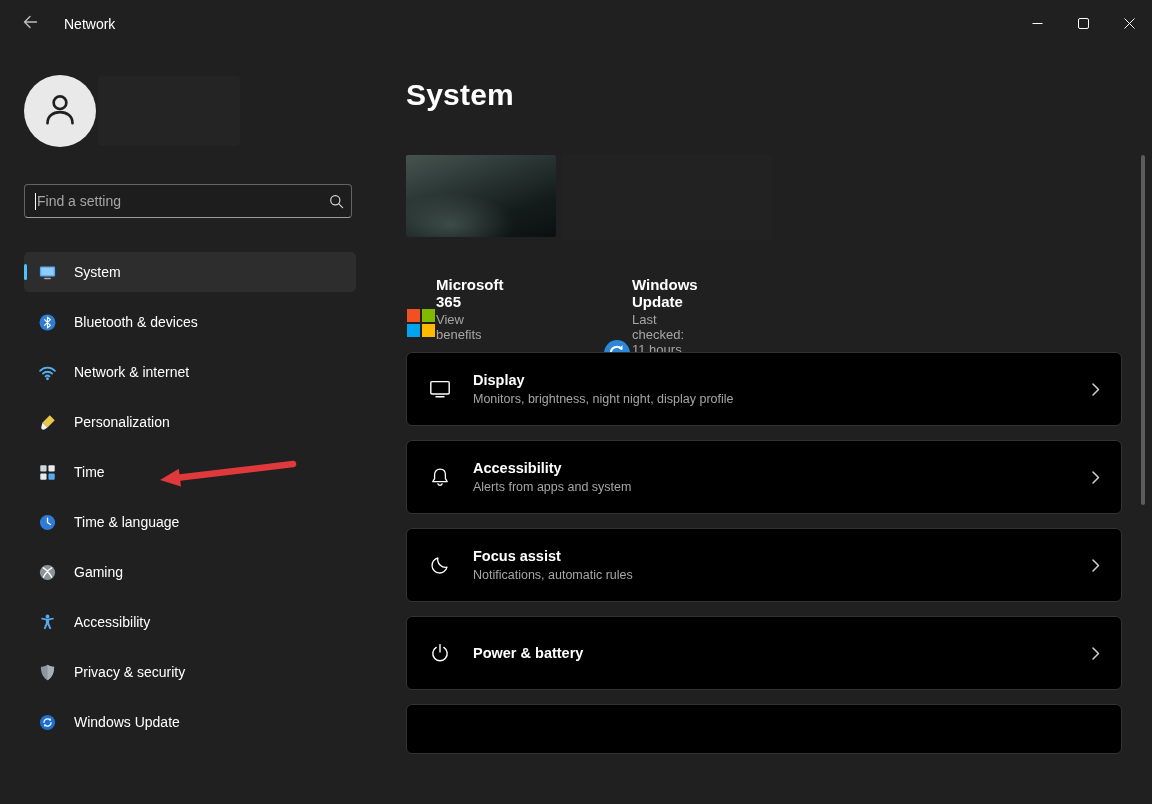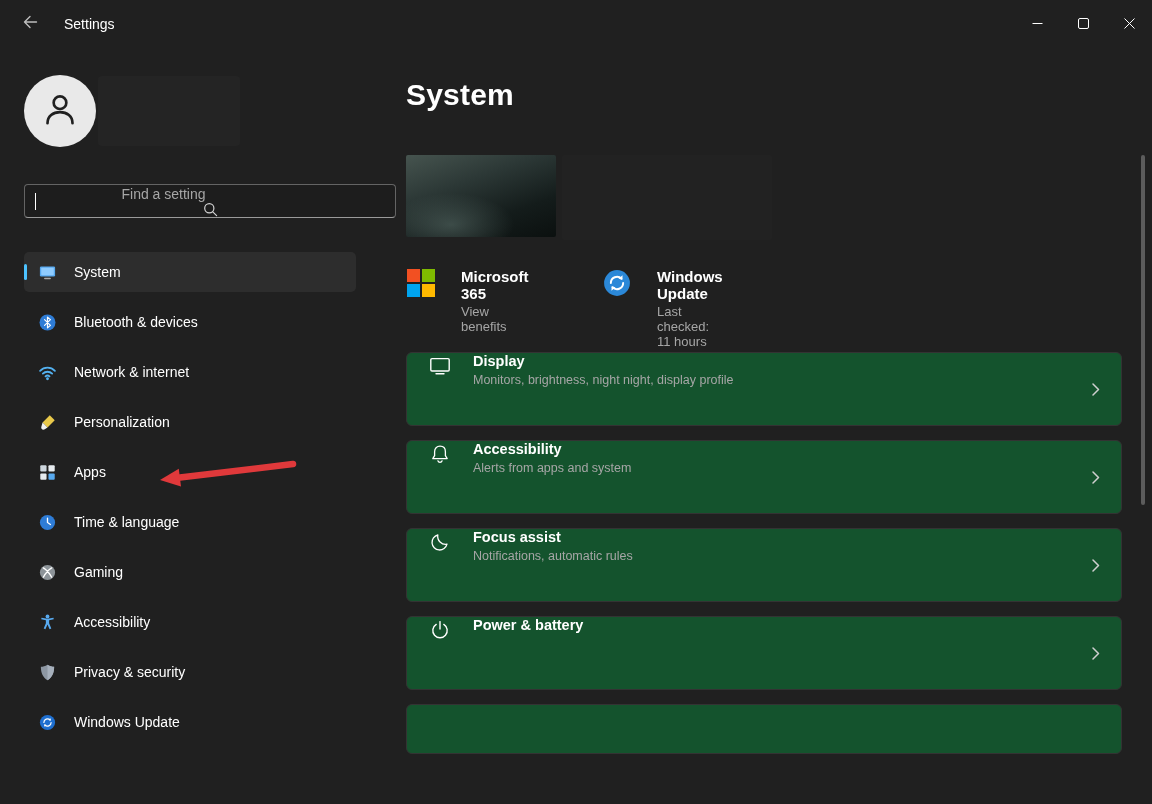--- a/index.html
+++ b/index.html
@@ -14,48 +14,48 @@
   
   .titlebar { position:absolute; top:0; left:0; right:0; height:48px; display:flex; align-items:center; }
   .back-btn { width:40px; height:34px; margin-left:10px; display:flex; align-items:center; justify-content:center; border-radius:4px; cursor:pointer; }
   .app-title { font-size:14px; margin-left:14px; color:#ffffff; }
   .win-controls { position:absolute; right:0; top:0; height:48px; display:flex; }
   .win-btn { width:46px; height:48px; display:flex; align-items:center; justify-content:center; cursor:pointer; }
   
   .sidebar { position:absolute; top:48px; left:0; width:380px; bottom:0; }
   .avatar { position:absolute; left:24px; top:27px; width:72px; height:72px; border-radius:50%; background:#e9e9e9; display:flex; align-items:center; justify-content:center; cursor:pointer; }
   .profile-ph { position:absolute; left:98px; top:28px; width:142px; height:70px; background:#242424; border-radius:4px; }
-  .searchbox { position:absolute; left:24px; top:136px; width:372px; height:34px; background:#1d1d1d; border:1px solid #646464; border-bottom:1px solid #9a9a9a; border-radius:4px; display:flex; align-items:center;flex-direction:column; }
+  .searchbox { position:absolute; left:24px; top:136px; width:328px; height:34px; background:#1d1d1d; border:1px solid #646464; border-bottom:1px solid #9a9a9a; border-radius:4px; display:flex; align-items:center; }
   .searchbox input { flex:1; background:transparent; border:none; outline:none; color:#fff; font-size:14px; padding:0 8px 0 12px; font-family:"Liberation Sans", sans-serif; }
   .searchbox input::placeholder { color:#a6a6a6; }
   .caret { position:absolute; left:10px; top:8px; width:1px; height:17px; background:#ffffff; }
   .search-glyph { width:30px; display:flex; align-items:center; justify-content:center; }
   .nav { position:absolute; top:204px; left:24px; width:332px; }
   .nav-item { height:40px; margin-bottom:10px; border-radius:5px; display:flex; align-items:center; padding:0 14px; gap:17px; position:relative; font-size:14px; cursor:pointer; }
   .nav-item.selected { background:#2d2d2d; }
   .sel-pill { position:absolute; left:0; top:12px; width:3px; height:16px; border-radius:2px; background:#4cc2ff; }
   .nav-ic { width:19px; height:19px; flex:0 0 19px; display:flex; align-items:center; justify-content:center; }
   .nav-label { color:#ffffff; }
   
   .main { position:absolute; left:406px; top:48px; right:0; bottom:0; }
   .page-title { position:absolute; top:30px; left:0; font-size:30px; font-weight:700; letter-spacing:0.2px; }
   .hero-thumb { position:absolute; top:107px; left:0; width:150px; height:82px; border-radius:2px;
     background:
       radial-gradient(ellipse 90px 45px at 30% 85%, rgba(90,110,105,0.55), rgba(0,0,0,0) 70%),
       linear-gradient(160deg, #46544f 0%, #2c3836 35%, #141c1b 70%, #0b100f 100%);
   }
   .hero-ph { position:absolute; top:107px; left:156px; width:210px; height:85px; background:#242424; border-radius:2px; opacity:0.55; }
   .promo-row { position:absolute; top:212px; left:0; height:46px; }
-  .promo { position:absolute; top:8px; display:flex; align-items:flex-start; gap:25px; cursor:pointer; }
+  .promo { position:absolute; top:16px; display:flex; align-items:flex-end; gap:0; cursor:pointer; }
   .promo.m365 { left:0; }
   .promo.wupd { left:196px; }
   .promo-title { font-size:15px; font-weight:700; }
   .promo-sub { font-size:13px; color:#a6a6a6; margin-top:2px; }
   .rows { position:absolute; top:304px; left:0; width:716px; }
-  .srow { height:74px; margin-bottom:14px; background:#14532d; border:1px solid #333333; border-radius:6px; display:flex; padding:0 20px 0 20px; gap:20px; cursor:pointer; }
+  .srow { height:74px; margin-bottom:14px; background:#000000; border:1px solid #333333; border-radius:6px; display:flex; align-items:center; padding:0 20px 0 20px; gap:20px; cursor:pointer; }
   .srow-ic { width:26px; height:26px; flex:0 0 26px; display:flex; align-items:center; justify-content:center; }
   .srow-text { flex:1; }
   .srow-title { font-size:14.5px; font-weight:600; }
   .srow-sub { font-size:12.5px; color:#a6a6a6; margin-top:4px; }
   .chev { width:10px; display:flex; align-items:center; justify-content:center; }
   .srow.partial { height:50px; margin-bottom:0; }
   
   .scrollbar { position:absolute; right:7px; top:155px; width:4px; height:350px; background:#5c5c5c; border-radius:2px; cursor:pointer; }
   .annot { position:absolute; left:140px; top:450px; width:175px; height:52px; pointer-events:none; }
 </style>
@@ -63,21 +63,21 @@
 <body>
 
 <div class="titlebar">
   <div class="back-btn">
     <span>
       <svg width="16" height="16" viewBox="0 0 16 16">
           <path d="M8 2.5 L2.5 8 L8 13.5 M2.5 8 H14.5" stroke="#bdbdbd" stroke-width="1.4" fill="none" stroke-linecap="round" stroke-linejoin="round"></path>
         </svg>
     </span>
   </div>
-  <div class="app-title">Settings</div>
+  <div class="app-title">Network</div>
   <div class="win-controls">
     <div class="win-btn">
       <span><svg width="11" height="11" viewBox="0 0 11 11">
             <line x1="0.5" y1="5.5" x2="10.5" y2="5.5" stroke="#ffffff" stroke-width="1"></line>
           </svg></span>
     </div>
     <div class="win-btn">
       <span><svg width="11" height="11" viewBox="0 0 11 11">
             <rect x="0.5" y="0.5" width="10" height="10" rx="1.5" stroke="#ffffff" stroke-width="1" fill="none"></rect>
           </svg></span>
@@ -161,21 +161,21 @@
 
     <div class="nav-item">
       <span class="nav-ic">
         <svg width="19" height="19" viewBox="0 0 20 20">
             <rect x="2.4" y="2.4" width="6.6" height="6.6" rx="1" fill="#cdd6dd"></rect>
             <rect x="11" y="2.4" width="6.6" height="6.6" rx="1" fill="#e6ebef"></rect>
             <rect x="2.4" y="11" width="6.6" height="6.6" rx="1" fill="#e6ebef"></rect>
             <rect x="11" y="11" width="6.6" height="6.6" rx="1" fill="#58aaf0"></rect>
           </svg>
       </span>
-      <span class="nav-label">Apps</span>
+      <span class="nav-label">Time</span>
     </div>
 
 
     <div class="nav-item">
       <span class="nav-ic">
         <svg width="19" height="19" viewBox="0 0 20 20">
             <circle cx="10" cy="10" r="8" fill="#2e7cd6"></circle>
             <path d="M10 5.4 V10 L13.1 12.1" stroke="#ffffff" stroke-width="1.4" fill="none" stroke-linecap="round"></path>
           </svg>
       </span>

